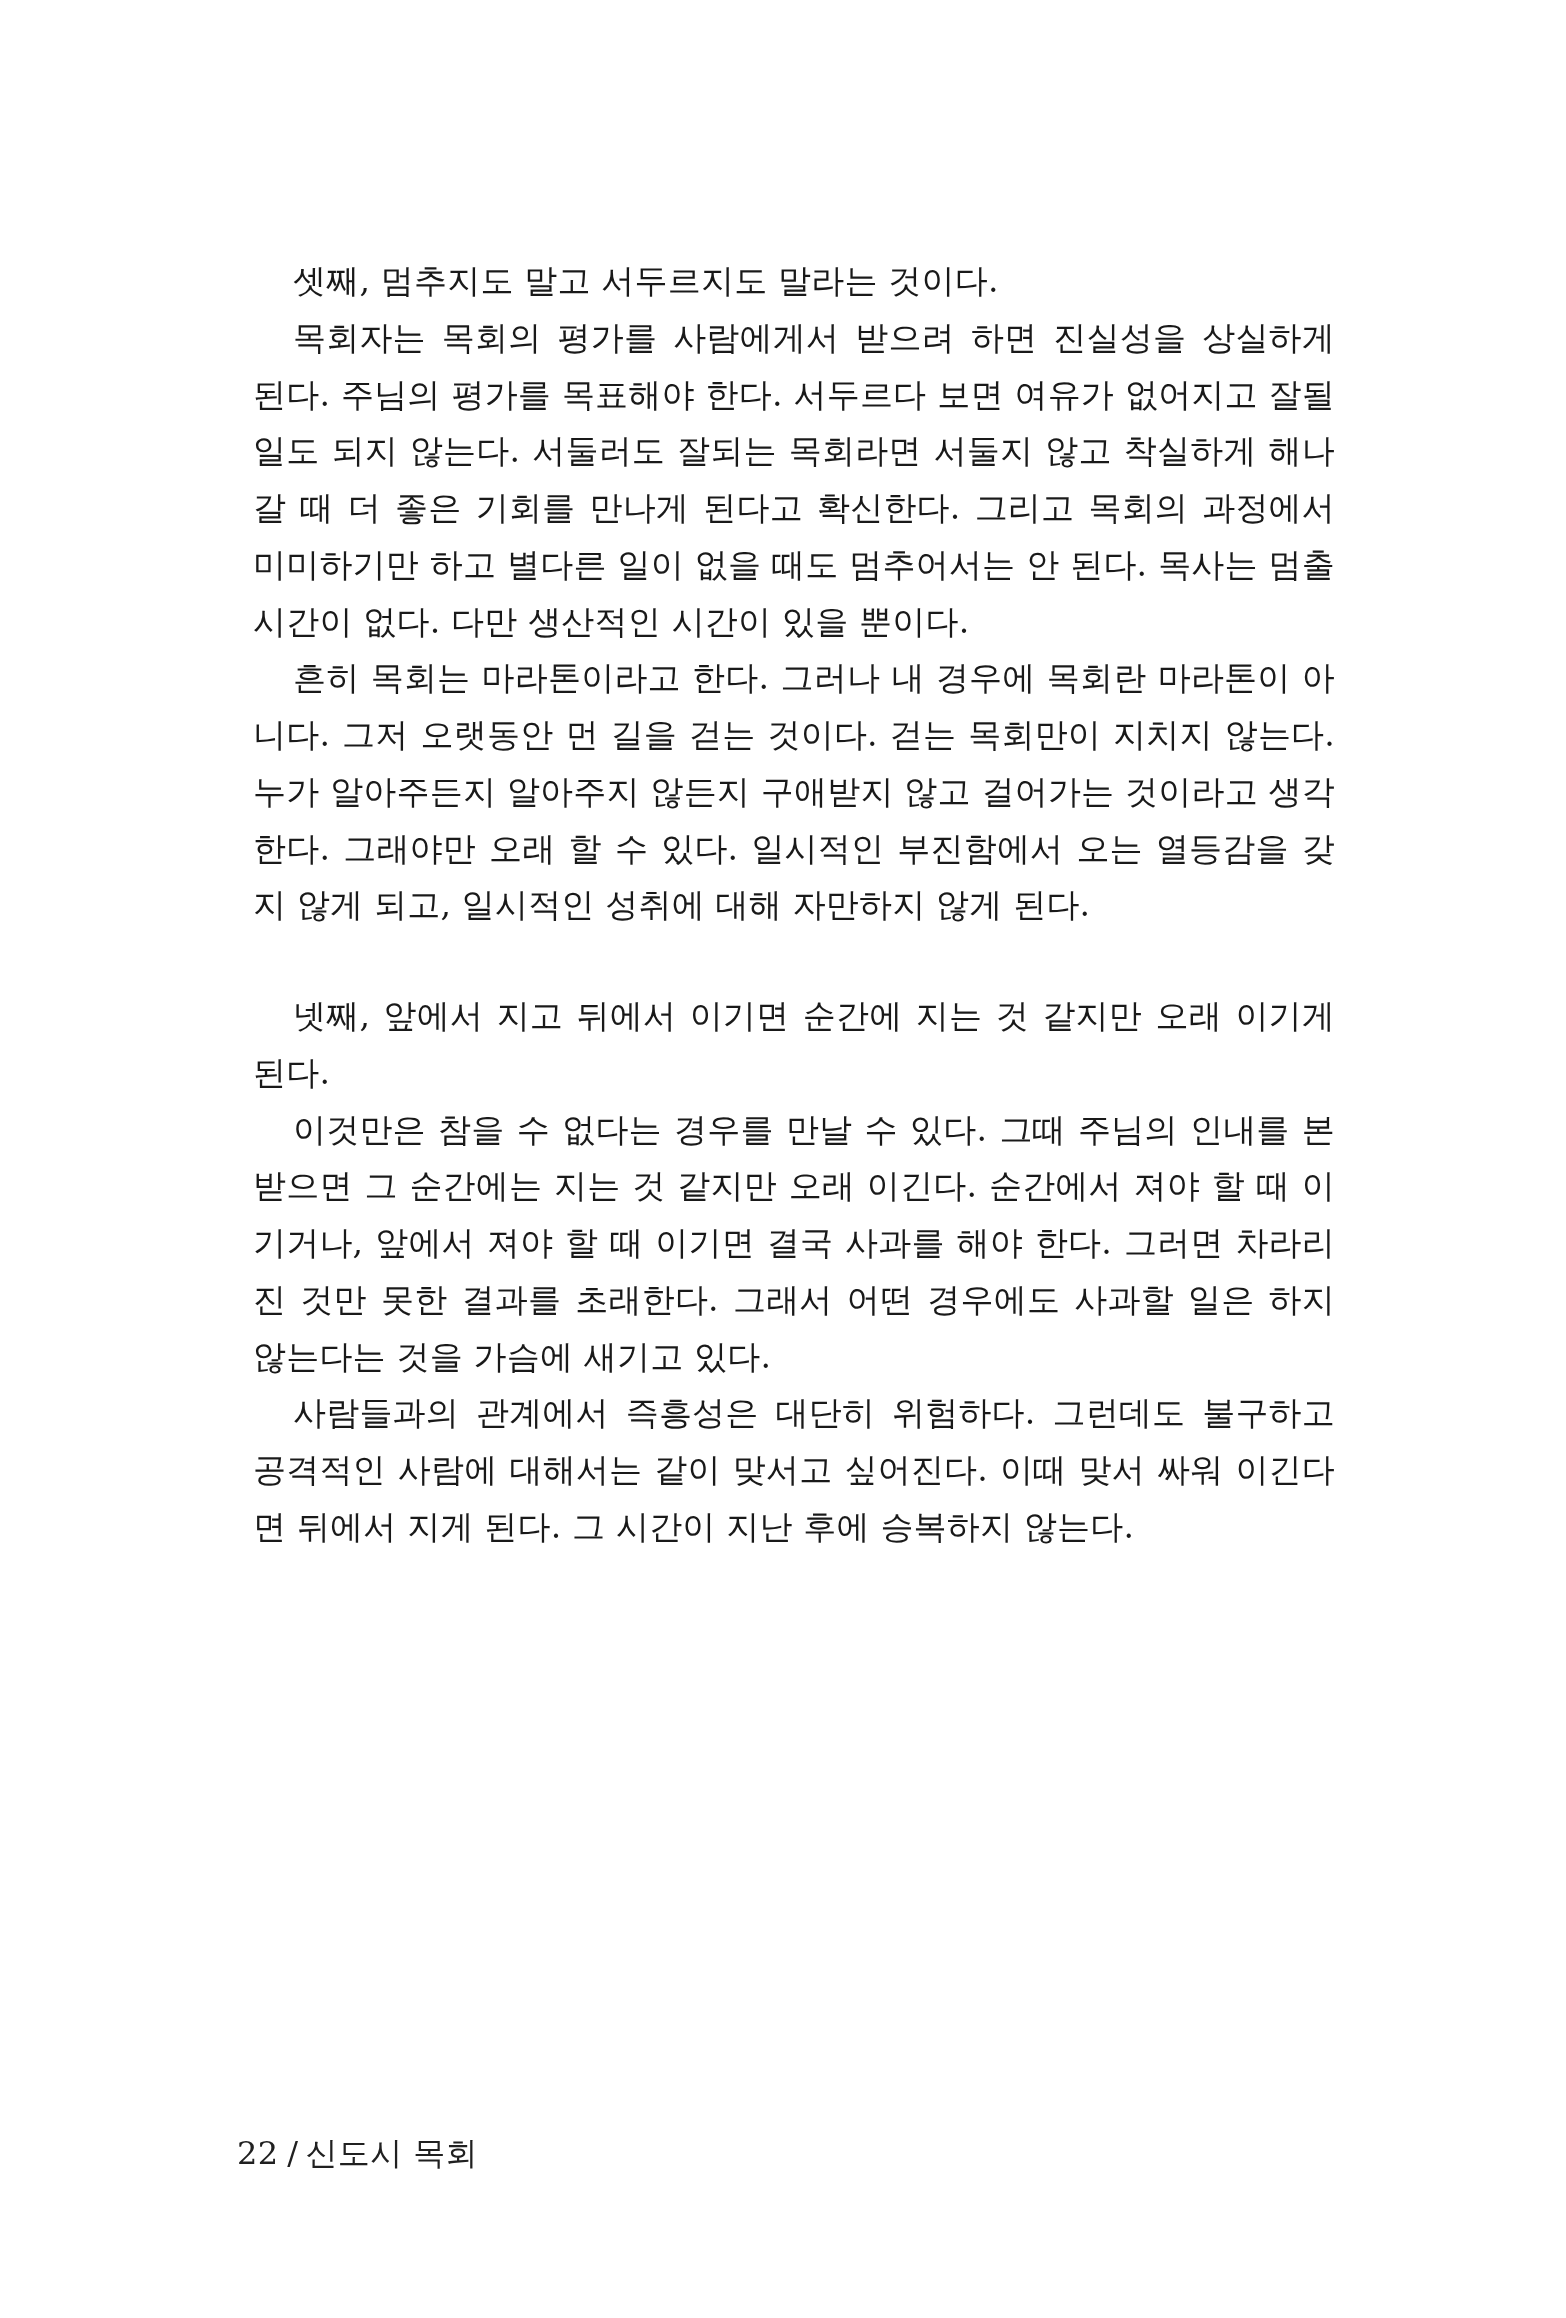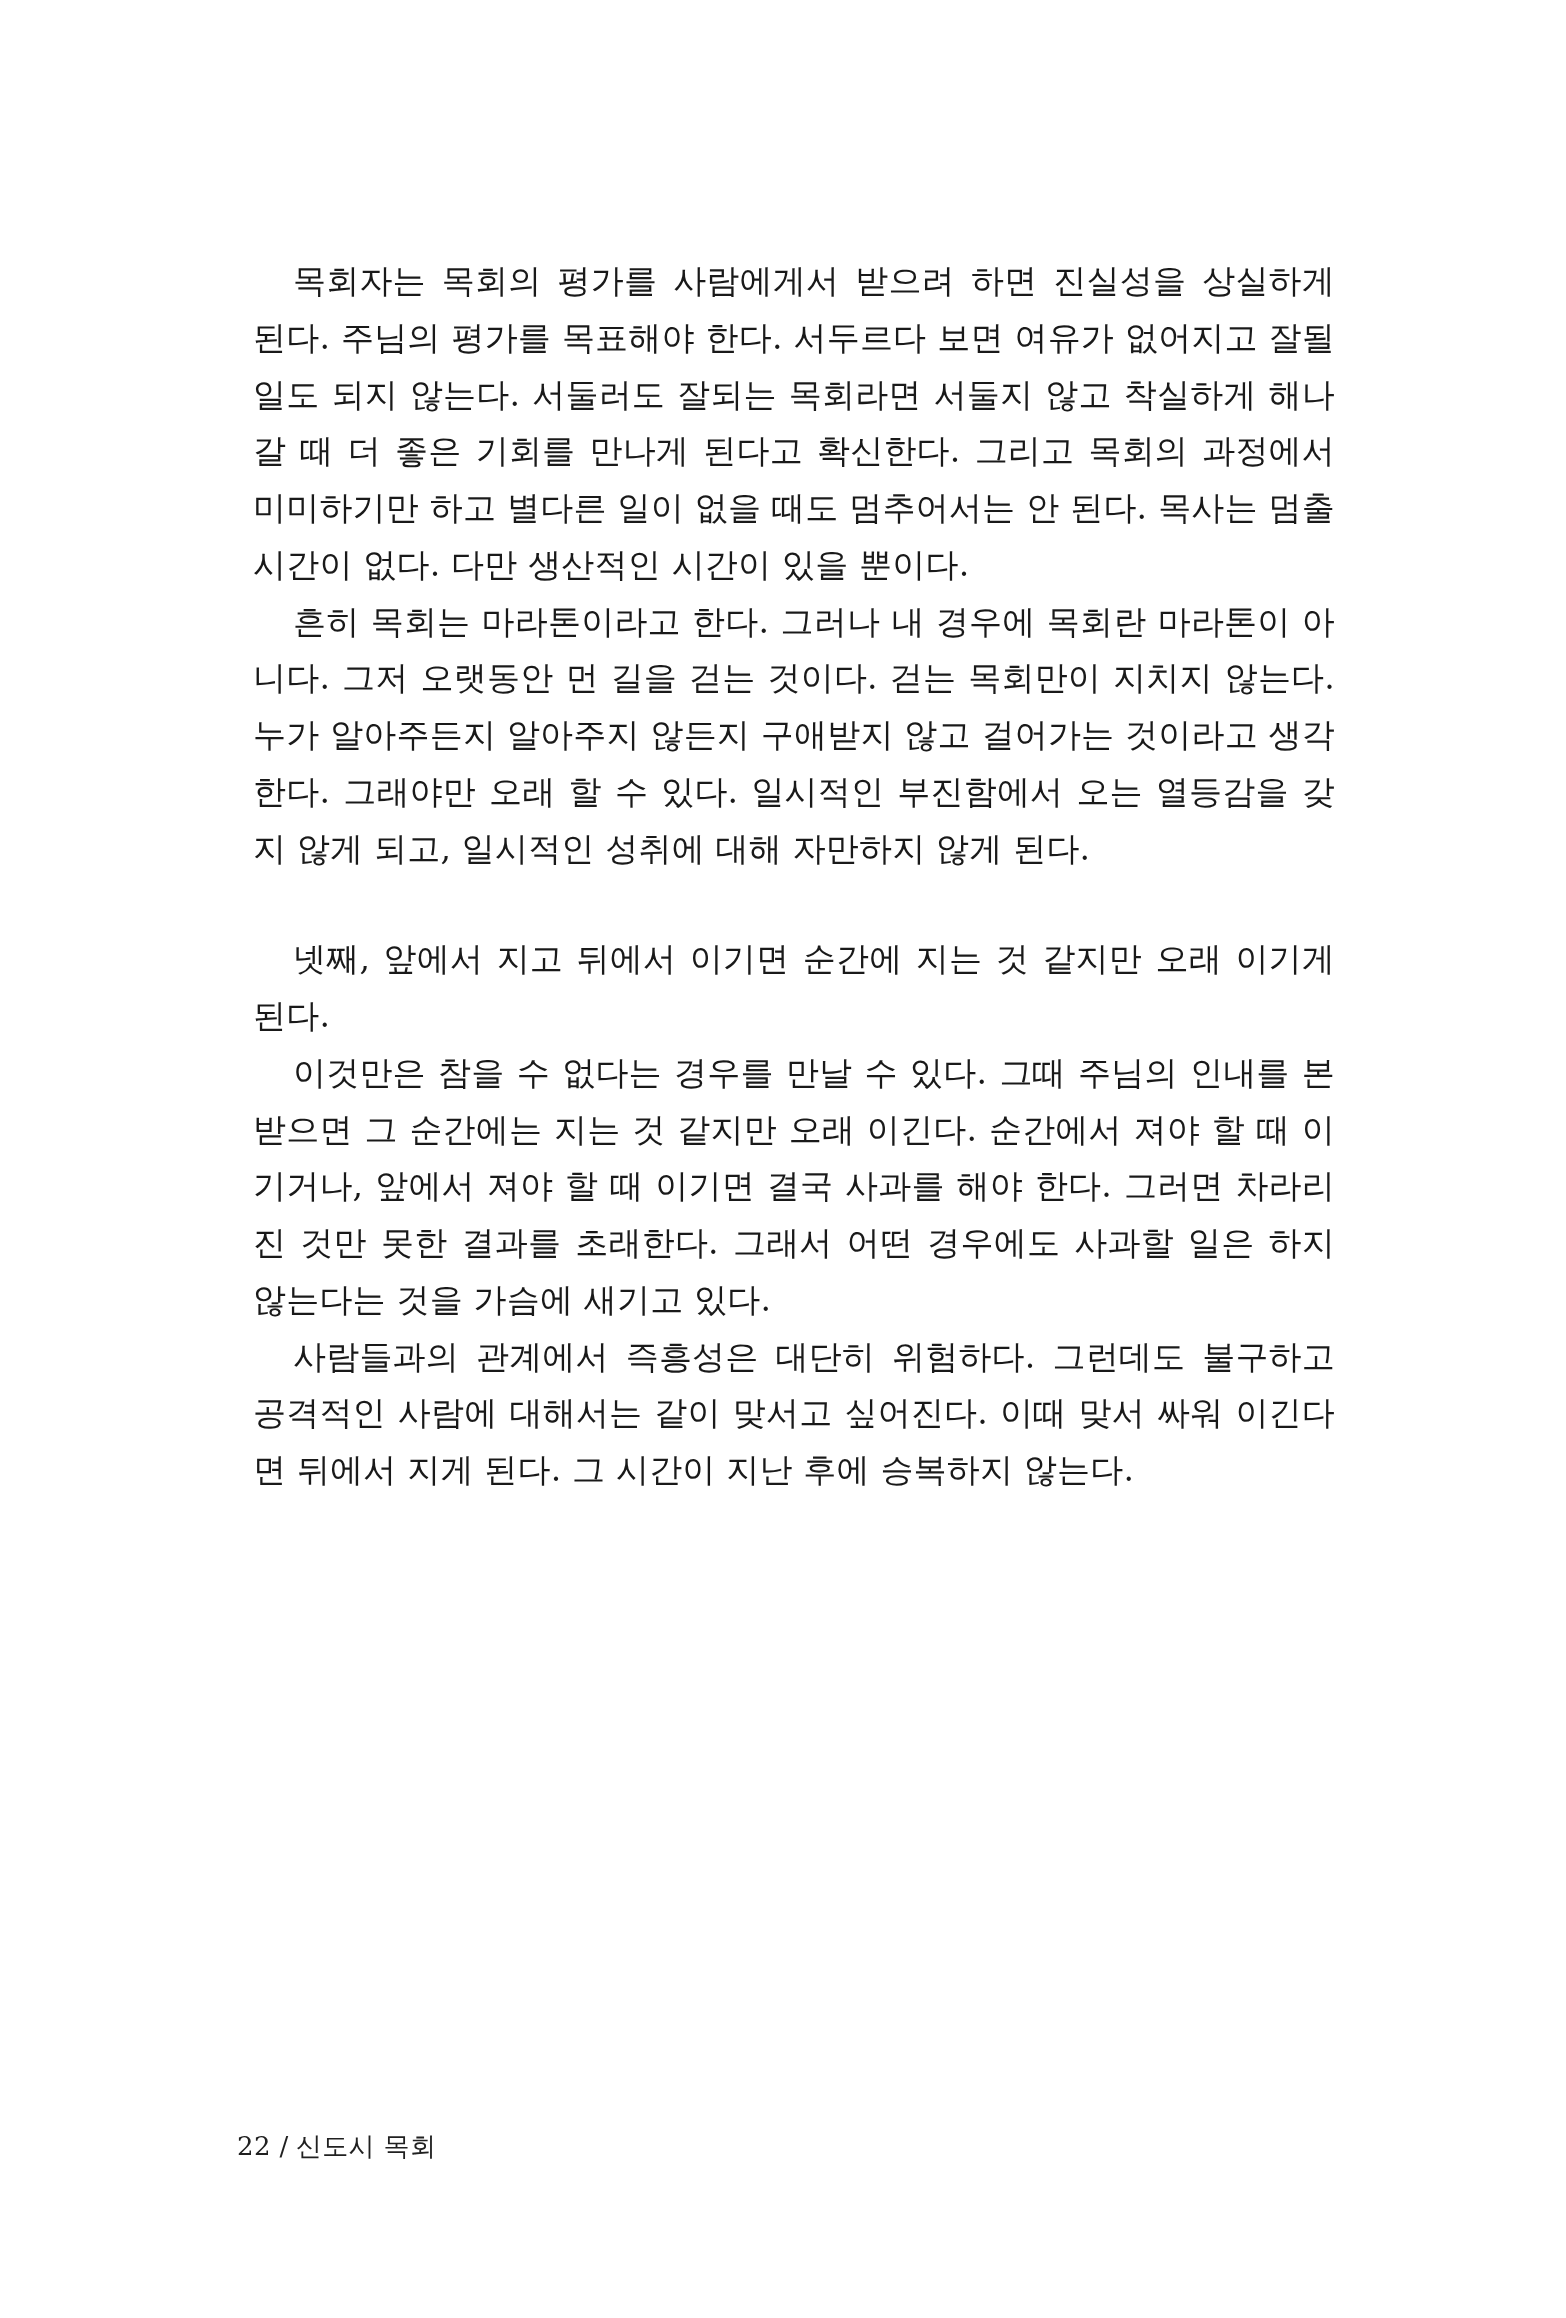--- a/index.html
+++ b/index.html
@@ -33,41 +33,42 @@
     text-justify: inter-character;
     word-break: break-all;
     letter-spacing: 0.2px;
   }
   .gap {
     height: 54px;
   }
   .footer {
     position: absolute;
     left: 237px;
-    bottom: 155px;
+    bottom: 143px;
     font-family: "DejaVu Serif", "Liberation Serif", serif;
-    font-size: 26px;
+    font-size: 32px;
     color: #202020;
     letter-spacing: 0.4px;
     white-space: nowrap;
   }
   .footer .pagenum {
     margin-right: 8.7px;
   }
   .footer .sep {
     margin-right: 7px;
   }
 </style>
 </head>
 <body>
 
 <div class="page">
 
   <div class="content">
 
+    <p class="para">셋째, 멈추지도 말고 서두르지도 말라는 것이다.</p>
 
     <p class="para">목회자는 목회의 평가를 사람에게서 받으려 하면 진실성을 상실하게 된다. 주님의 평가를 목표해야 한다. 서두르다 보면 여유가 없어지고 잘될 일도 되지 않는다. 서둘러도 잘되는 목회라면 서둘지 않고 착실하게 해나갈 때 더 좋은 기회를 만나게 된다고 확신한다. 그리고 목회의 과정에서 미미하기만 하고 별다른 일이 없을 때도 멈추어서는 안 된다. 목사는 멈출 시간이 없다. 다만 생산적인 시간이 있을 뿐이다.</p>
 
     <p class="para">흔히 목회는 마라톤이라고 한다. 그러나 내 경우에 목회란 마라톤이 아니다. 그저 오랫동안 먼 길을 걷는 것이다. 걷는 목회만이 지치지 않는다. 누가 알아주든지 알아주지 않든지 구애받지 않고 걸어가는 것이라고 생각한다. 그래야만 오래 할 수 있다. 일시적인 부진함에서 오는 열등감을 갖지 않게 되고, 일시적인 성취에 대해 자만하지 않게 된다.</p>
 
     <div class="gap"></div>
 
     <p class="para">넷째, 앞에서 지고 뒤에서 이기면 순간에 지는 것 같지만 오래 이기게 된다.</p>
 
     <p class="para">이것만은 참을 수 없다는 경우를 만날 수 있다. 그때 주님의 인내를 본받으면 그 순간에는 지는 것 같지만 오래 이긴다. 순간에서 져야 할 때 이기거나, 앞에서 져야 할 때 이기면 결국 사과를 해야 한다. 그러면 차라리 진 것만 못한 결과를 초래한다. 그래서 어떤 경우에도 사과할 일은 하지 않는다는 것을 가슴에 새기고 있다.</p>

